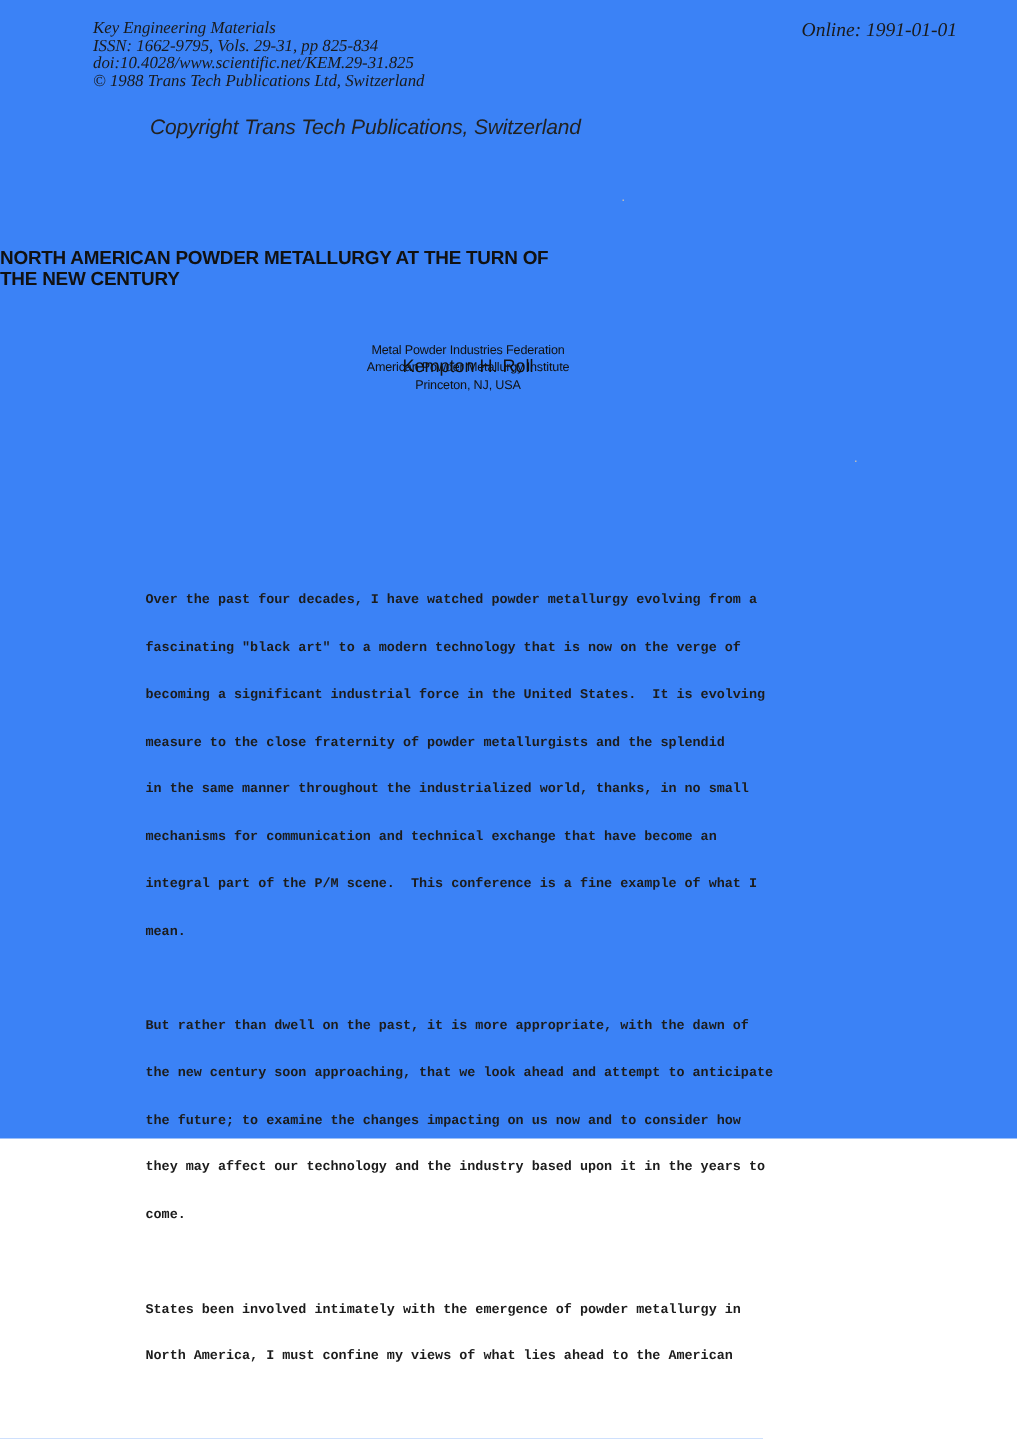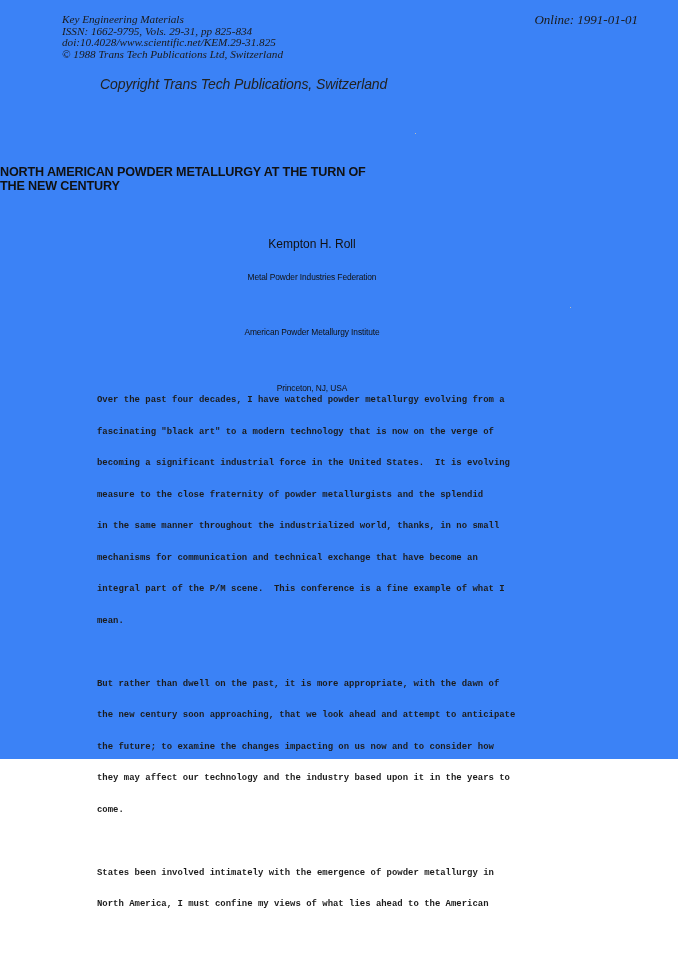--- a/index.html
+++ b/index.html
@@ -87,21 +87,21 @@
       left: 0;
       width: 624px;
       top: 228px;
       text-align: center;
       font-family: "Liberation Sans", "DejaVu Sans", sans-serif;
       font-size: 8.4px;
       line-height: 11.4px;
       color: #111111;
       letter-spacing: -0.1px;
     }
-    .affiliation div { height: 11.4px; margin-top: 44px; }
+    .affiliation div { height: 11.4px; }
     .body-text {
       position: absolute;
       left: 97px;
       top: 374px;
       width: 460px;
       font-family: "Liberation Mono", "DejaVu Sans Mono", monospace;
       font-size: 8.95px;
       line-height: 10.5px;
       font-weight: bold;
       color: #1c1c1c;

